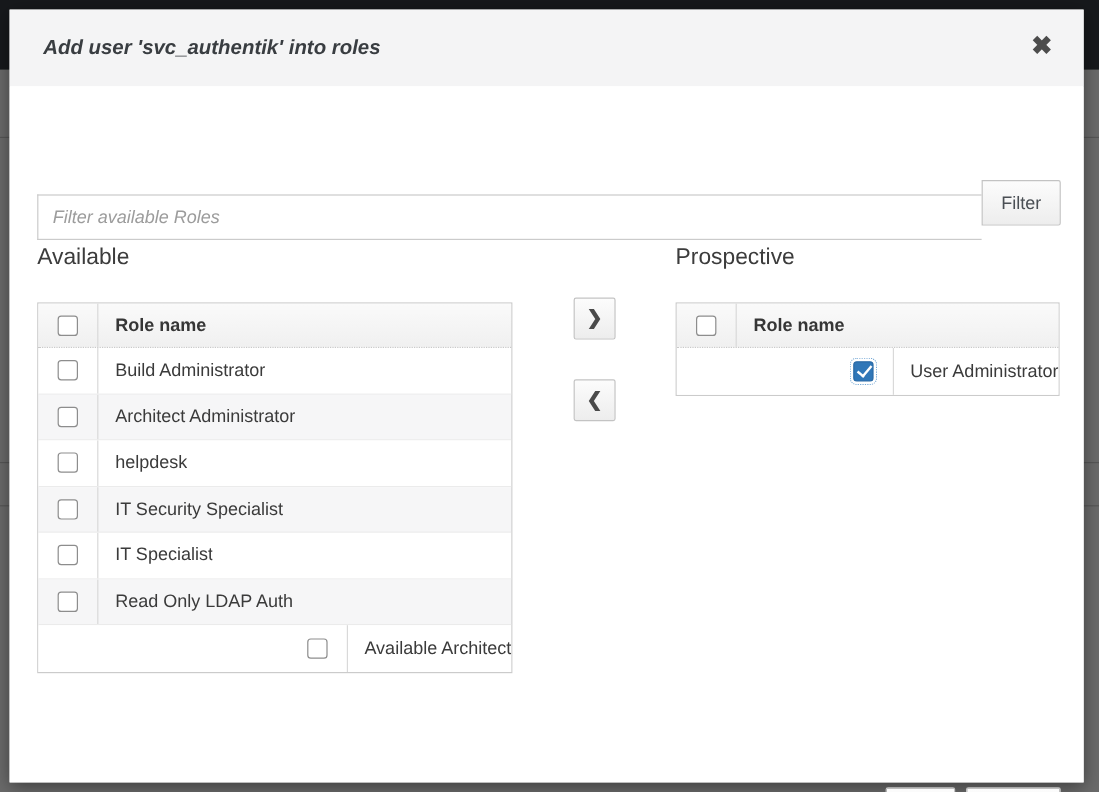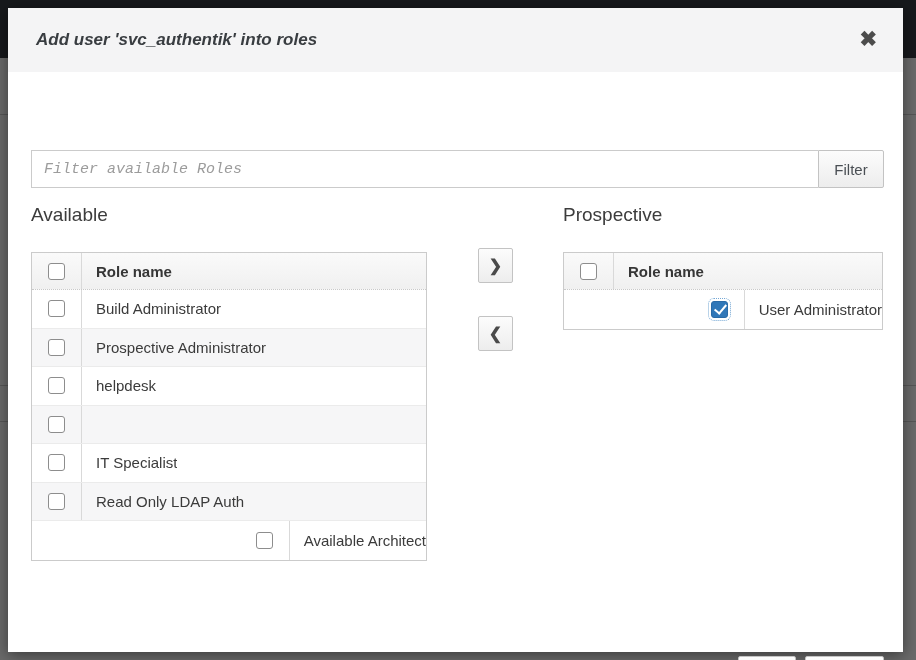--- a/index.html
+++ b/index.html
@@ -27,21 +27,21 @@
   .close-x { position:absolute; right:26px; top:0; height:64px; line-height:62px;
     font-size:21px; font-weight:bold; color:#4c4c4c; cursor:pointer; }
 
   .modal-body { position:relative; width:100%; height:580px; background:#fff; }
 
   
   .filter-group { position:absolute; left:23px; top:78px; width:853px; height:38px;
     display:flex; }
   .filter-input { flex:1; height:38px; border:1px solid #cbcbcb; border-right:none;
     padding:0 12px; font-size:15px; color:#3b82f6; outline:none;
-    font-family:Liberation Mono, monospace; }
+    font-family:Liberation Sans, sans-serif;margin-top:12px; }
   .filter-input::placeholder { font-style:italic; color:#9c9c9c; opacity:1; }
   .btn { background:linear-gradient(to bottom,#fcfcfc,#ededed);
     border:1px solid #c3c3c3; border-radius:2px; color:#4a4f54; font-size:15px;
     font-family:"Liberation Sans", sans-serif; cursor:pointer; }
   .filter-btn { width:66px; height:38px; border-radius:0 2px 2px 0; }
 
   
   .section-heading { position:absolute; top:132px; font-size:19px; font-weight:400;
     color:#3c3c3c; }
   .heading-available { left:23px; }
@@ -122,34 +122,35 @@
             <div class="cell-cb">
               <span class="cb"></span>
             </div>
             <div class="cell-name">Build Administrator</div>
           </div>
 
           <div class="trow">
             <div class="cell-cb">
               <span class="cb"></span>
             </div>
-            <div class="cell-name">Prospective Administrator</div>
+            <div class="cell-name">Architect Administrator</div>
           </div>
 
           <div class="trow">
             <div class="cell-cb">
               <span class="cb"></span>
             </div>
             <div class="cell-name">helpdesk</div>
           </div>
 
           <div class="trow">
             <div class="cell-cb">
               <span class="cb"></span>
             </div>
+            <div class="cell-name">IT Security Specialist</div>
           </div>
 
           <div class="trow">
             <div class="cell-cb">
               <span class="cb"></span>
             </div>
             <div class="cell-name">IT Specialist</div>
           </div>
 
           <div class="trow">

